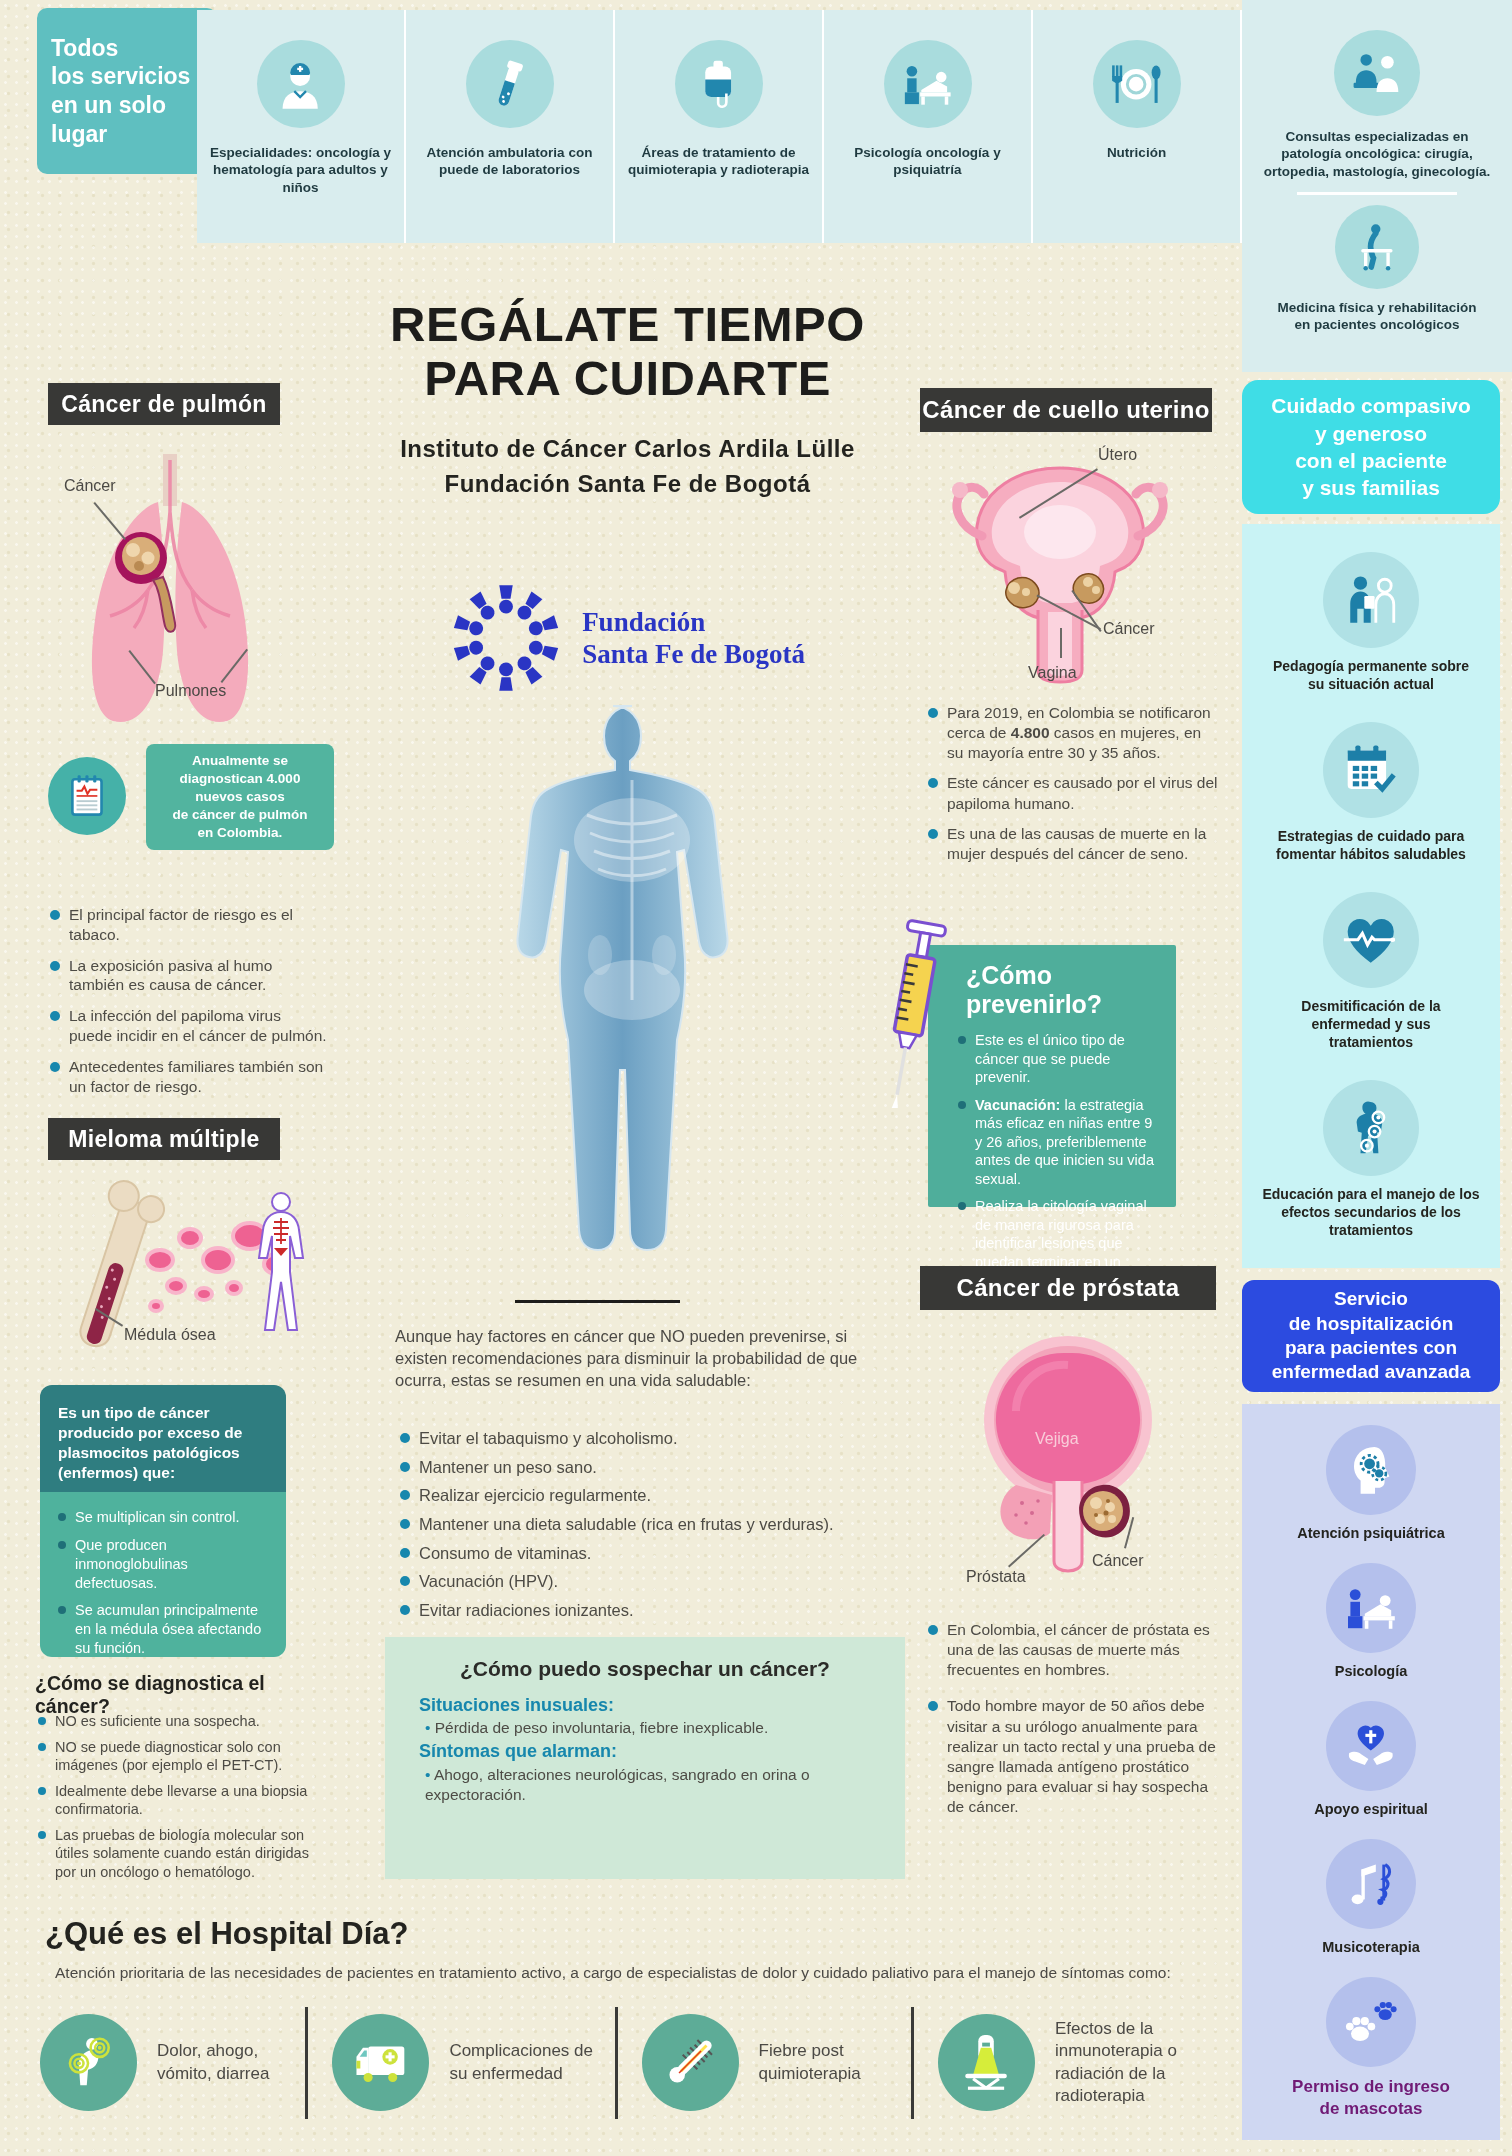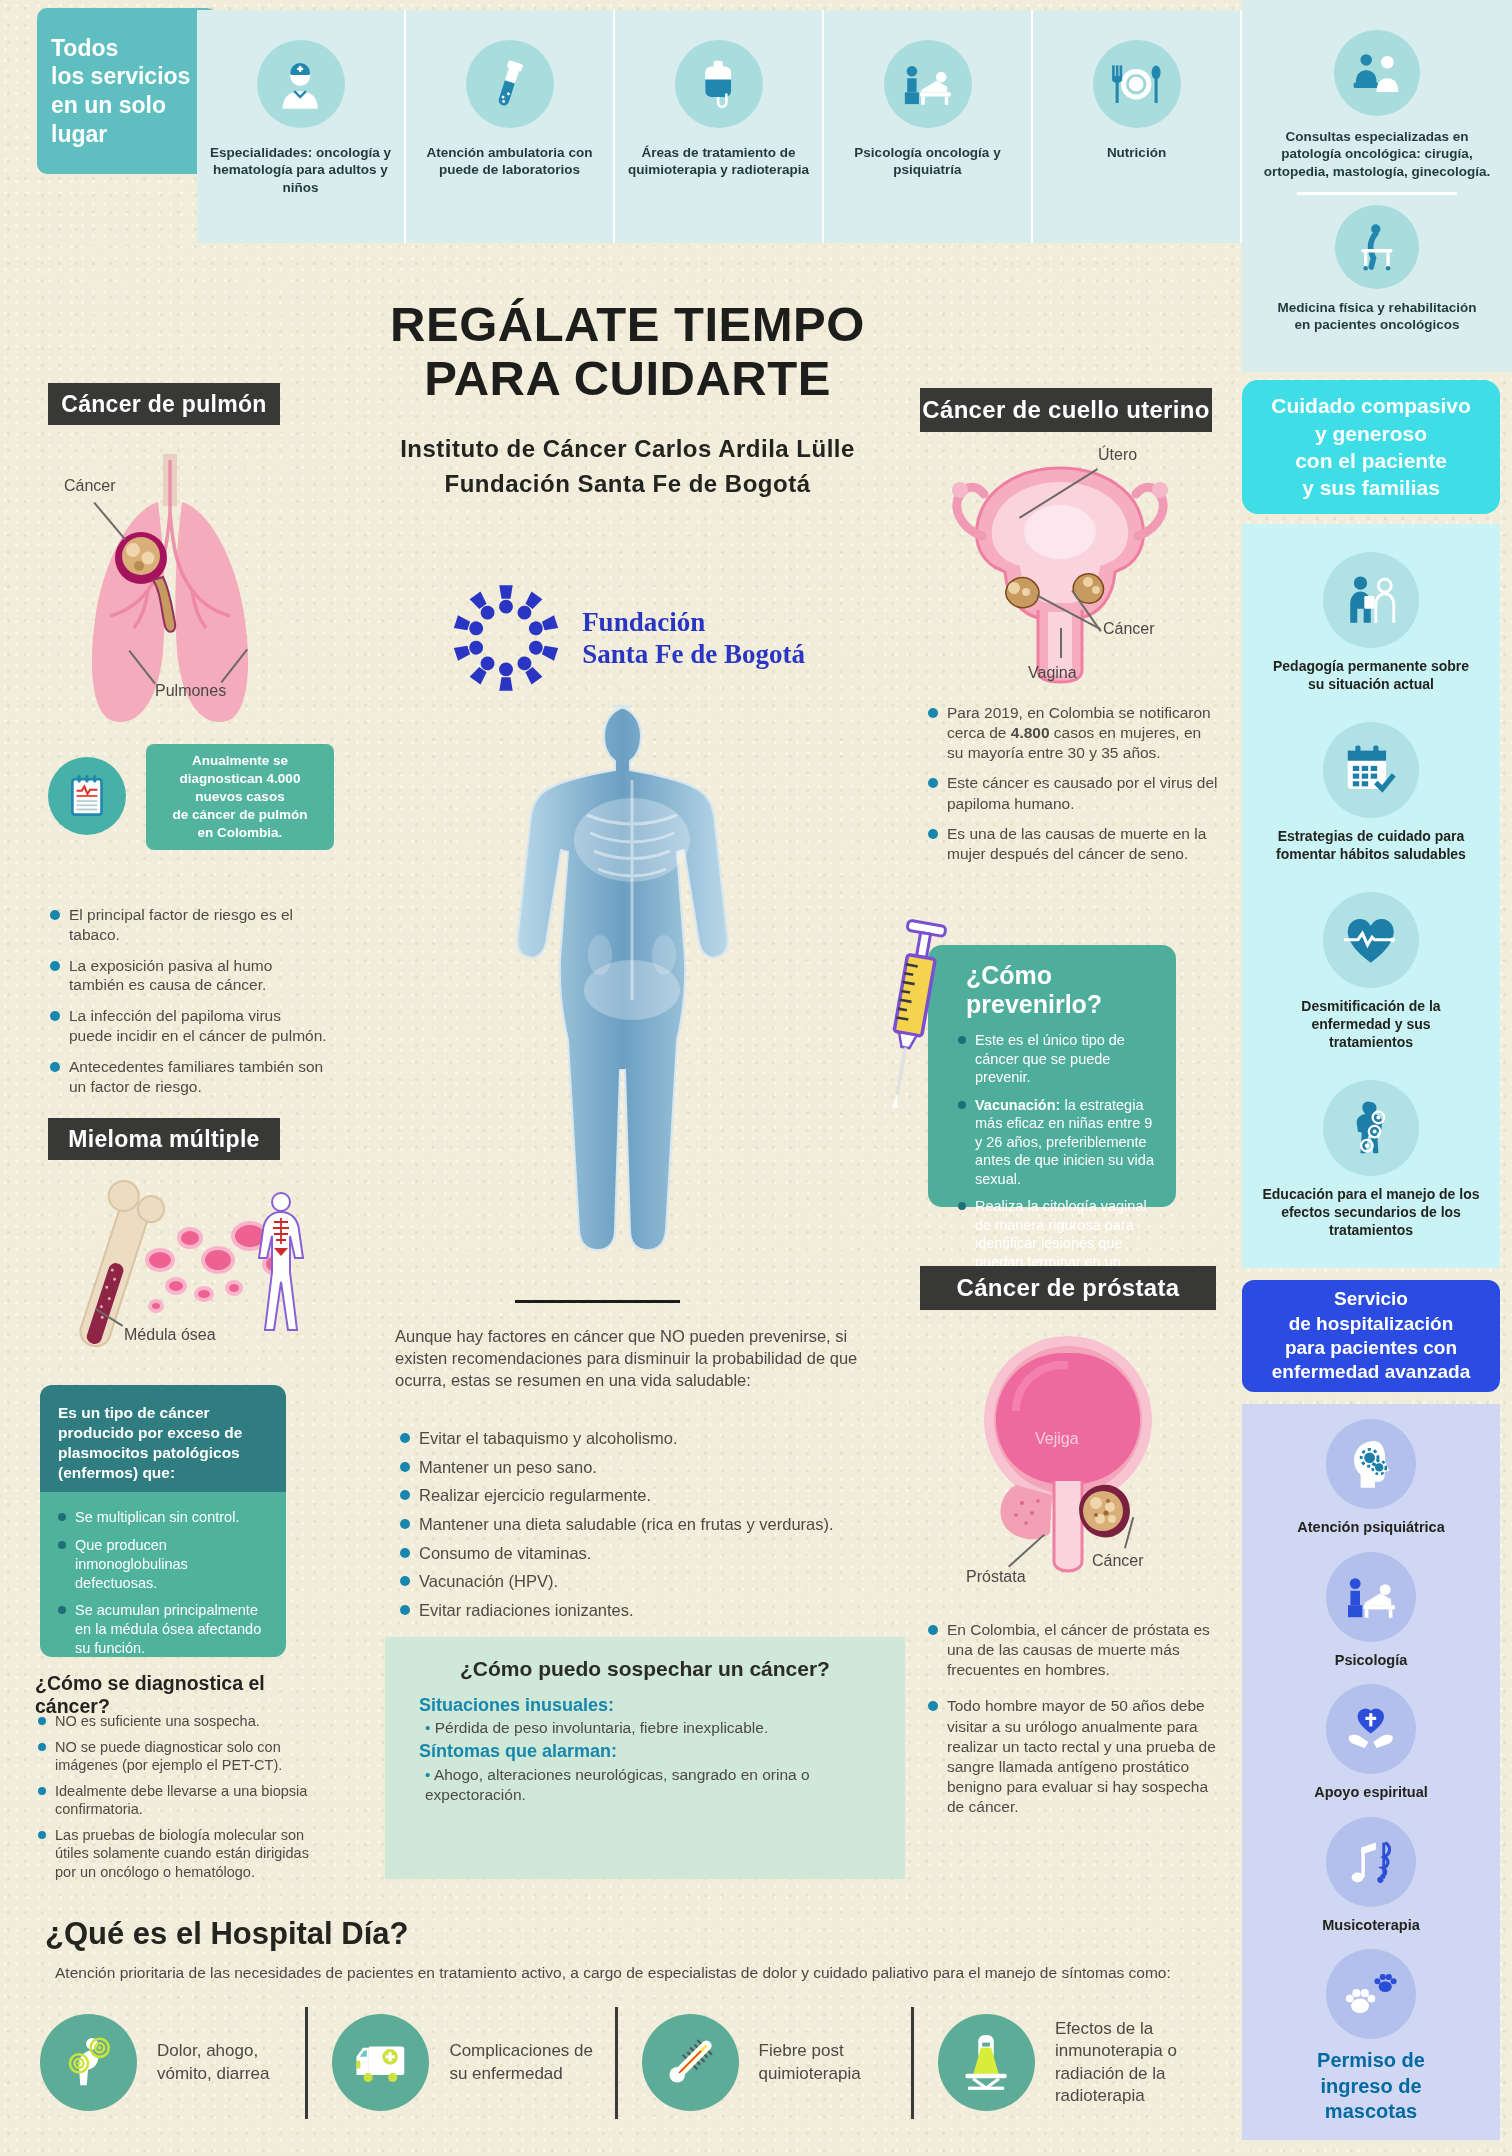--- a/index.html
+++ b/index.html
@@ -296,21 +296,21 @@
             </g>
             <g fill="#2b4fd8">
               <ellipse cx="36" cy="18" rx="5.5" ry="4.5"></ellipse>
               <circle cx="29.5" cy="13.5" r="2.5"></circle>
               <circle cx="34" cy="10" r="2.6"></circle>
               <circle cx="39" cy="10" r="2.6"></circle>
               <circle cx="43" cy="13.5" r="2.5"></circle>
             </g>
           </svg>
       </div>
-      <div class="lbl" style="font-size:20px;margin-top:9px;width:180px;color:#0369a1;">Permiso de ingreso de mascotas</div>
+      <div class="lbl" style="font-size:17px;margin-top:9px;width:180px;color:#701a75;">Permiso de ingreso de mascotas</div>
     </div>
   </div>
 
   <div class="abs" style="left:340px;top:298px;width:575px;text-align:center;color:#1d1d1b;font-weight:800;
               font-size:49px;line-height:1.1;letter-spacing:.5px;">
     <div>REGÁLATE TIEMPO</div>
     <div>PARA CUIDARTE</div>
     <div style="font-size:24px;font-weight:700;line-height:1.45;margin-top:26px;color:#23231f;">
       <div>Instituto de Cáncer Carlos Ardila Lülle</div>
       <div>Fundación Santa Fe de Bogotá</div>
@@ -597,21 +597,21 @@
     <div class="blt" style="margin-bottom:10px;">
       <span class="dot"></span>
         <span>Este cáncer es causado por el virus del papiloma humano.</span>
       </div>
     <div class="blt">
       <span class="dot"></span>
         <span>Es una de las causas de muerte en la mujer después del cáncer de seno.</span>
       </div>
   </div>
 
-  <div class="abs whitebullets" style="left:928px;top:945px;width:248px;height:262px;background:#4fae9b;border-radius:14px;
+  <div class="abs whitebullets" style="left:928px;top:945px;width:248px;height:262px;background:#4fae9b;border-radius:2px;
               padding:16px 14px 0 30px;box-sizing:border-box;">
     <div style="color:#fff;font-weight:800;font-size:25px;margin:0 0 12px 8px;">¿Cómo prevenirlo?</div>
     <div style="font-size:14.5px;line-height:1.28;">
       <div class="blt sm">
         <span class="dot"></span>
           <span>Este es el único tipo de cáncer que se puede prevenir.</span>
         </div>
       <div class="blt sm">
         <span class="dot"></span>
         <span><b>Vacunación:</b><span> la estrategia más eficaz en niñas entre 9 y 26 años, preferiblemente antes de que inicien su vida sexual.</span></span>

